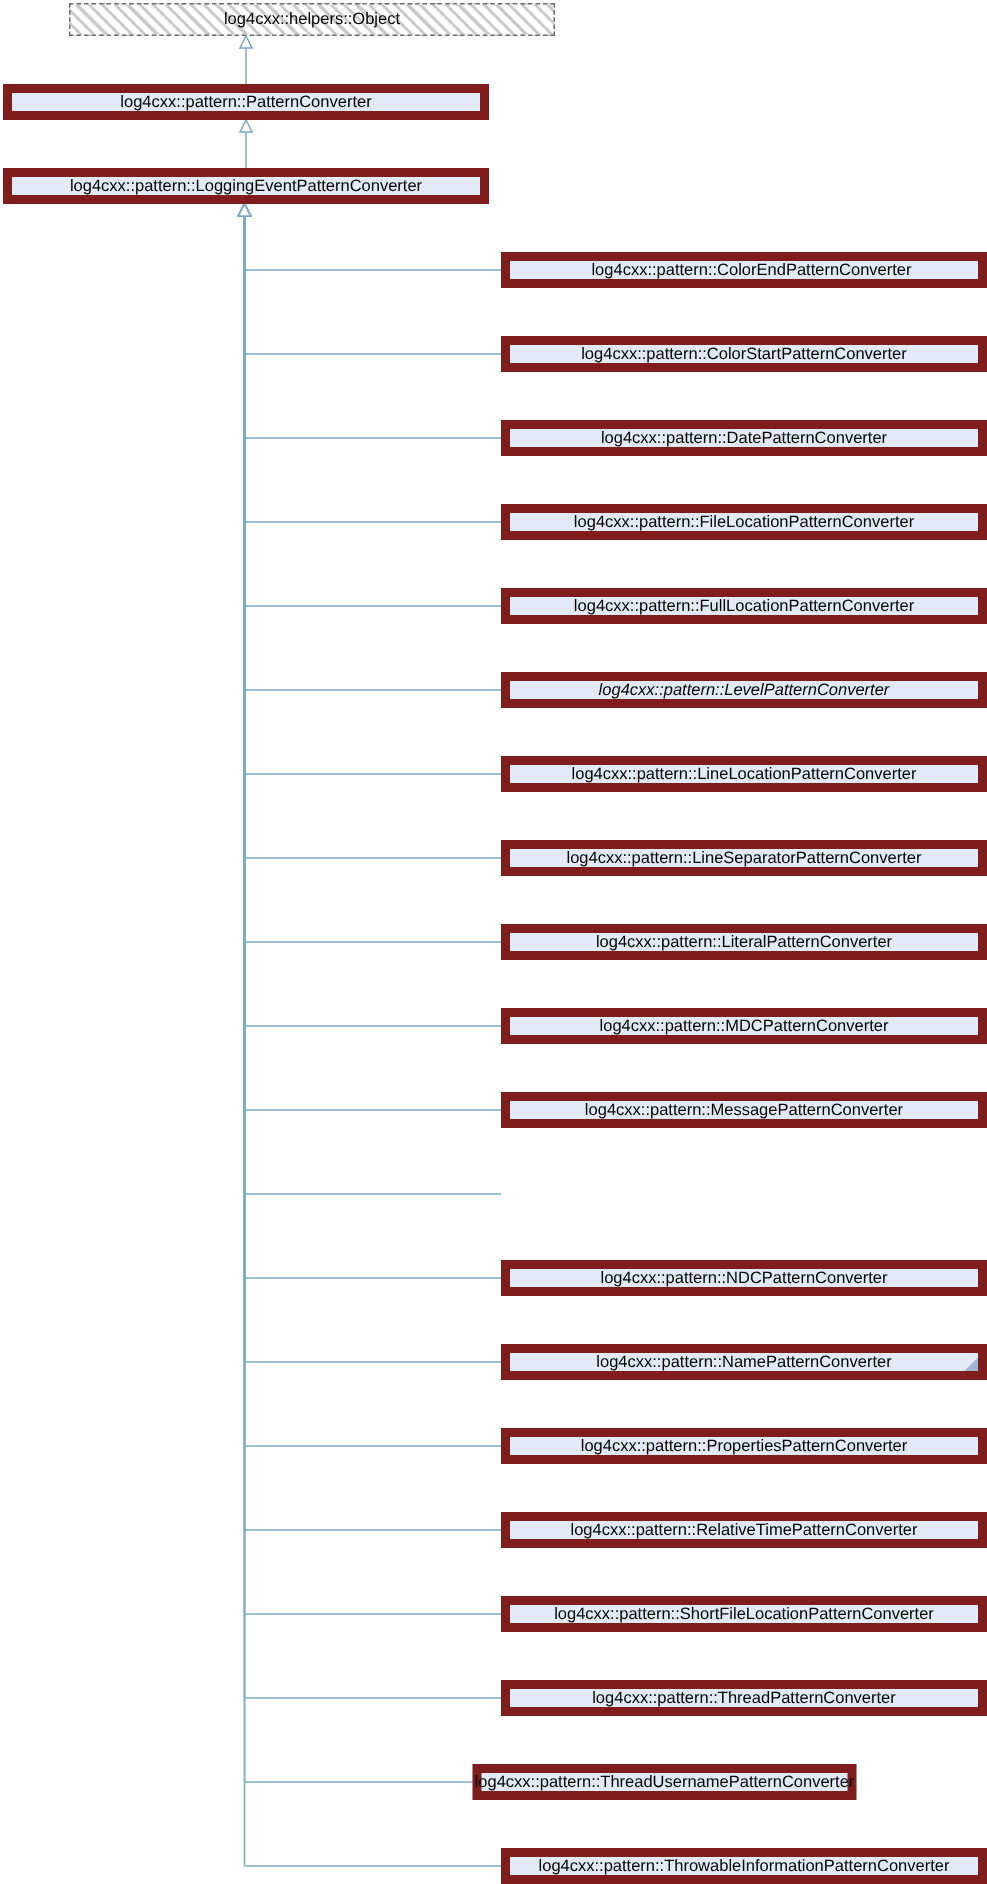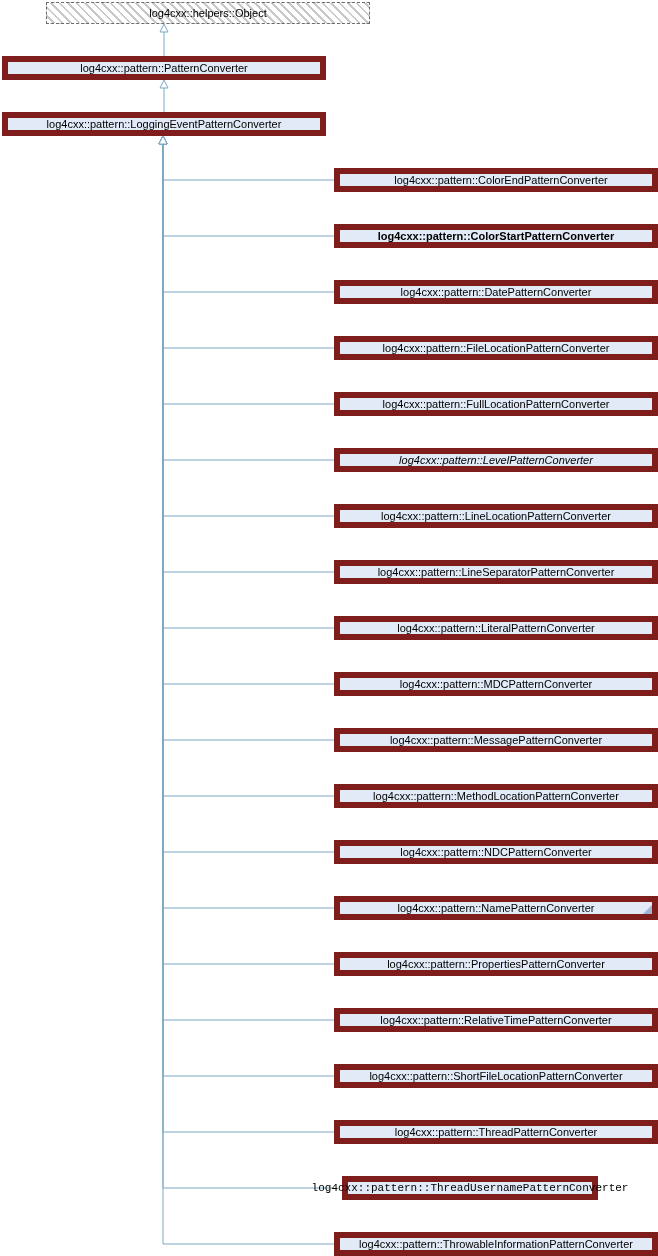--- a/index.html
+++ b/index.html
@@ -135,21 +135,21 @@
     </div>
     <div class="node" style="left: 2px; top: 56px; width: 324px; height: 24px;">
       <span>log4cxx::pattern::PatternConverter</span>
     </div>
     <div class="node" style="left: 2px; top: 112px; width: 324px; height: 24px;">
       <span>log4cxx::pattern::LoggingEventPatternConverter</span>
     </div>
     <div class="node" style="left: 334px; top: 168px; width: 324px; height: 24px; padding-left: 10px;">
       <span>log4cxx::pattern::ColorEndPatternConverter</span>
     </div>
-    <div class="node" style="left: 334px; top: 224px; width: 324px; height: 24px; font-weight: bold;">
+    <div class="node" style="left: 334px; top: 224px; width: 324px; height: 24px;">
       <span>log4cxx::pattern::ColorStartPatternConverter</span>
     </div>
     <div class="node" style="left: 334px; top: 280px; width: 324px; height: 24px;">
       <span>log4cxx::pattern::DatePatternConverter</span>
     </div>
     <div class="node" style="left: 334px; top: 336px; width: 324px; height: 24px;">
       <span>log4cxx::pattern::FileLocationPatternConverter</span>
     </div>
     <div class="node" style="left: 334px; top: 392px; width: 324px; height: 24px;">
       <span>log4cxx::pattern::FullLocationPatternConverter</span>
@@ -165,40 +165,37 @@
     </div>
     <div class="node" style="left: 334px; top: 616px; width: 324px; height: 24px;">
       <span>log4cxx::pattern::LiteralPatternConverter</span>
     </div>
     <div class="node" style="left: 334px; top: 672px; width: 324px; height: 24px;">
       <span>log4cxx::pattern::MDCPatternConverter</span>
     </div>
     <div class="node" style="left: 334px; top: 728px; width: 324px; height: 24px;">
       <span>log4cxx::pattern::MessagePatternConverter</span>
     </div>
-    <div class="node" style="left: 334px; top: 784px; width: 324px; height: 24px;">
-      <span>log4cxx::pattern::MethodLocationPatternConverter</span>
-    </div>
     <div class="node" style="left: 334px; top: 840px; width: 324px; height: 24px;">
       <span>log4cxx::pattern::NDCPatternConverter</span>
     </div>
     <div class="node folded" style="left: 334px; top: 896px; width: 324px; height: 24px;">
       <span>log4cxx::pattern::NamePatternConverter</span>
     </div>
     <div class="node" style="left: 334px; top: 952px; width: 324px; height: 24px;">
       <span>log4cxx::pattern::PropertiesPatternConverter</span>
     </div>
     <div class="node" style="left: 334px; top: 1008px; width: 324px; height: 24px;">
       <span>log4cxx::pattern::RelativeTimePatternConverter</span>
     </div>
     <div class="node" style="left: 334px; top: 1064px; width: 324px; height: 24px;">
       <span>log4cxx::pattern::ShortFileLocationPatternConverter</span>
     </div>
     <div class="node" style="left: 334px; top: 1120px; width: 324px; height: 24px;">
       <span>log4cxx::pattern::ThreadPatternConverter</span>
     </div>
-    <div class="node" style="left: 342px; top: 1176px; width: 256px; height: 24px; font-family: Liberation Mono, monospace;">
+    <div class="node" style="left: 315px; top: 1176px; width: 256px; height: 24px;">
       <span>log4cxx::pattern::ThreadUsernamePatternConverter</span>
     </div>
     <div class="node" style="left: 334px; top: 1232px; width: 324px; height: 24px;">
       <span>log4cxx::pattern::ThrowableInformationPatternConverter</span>
     </div>
   </div>
 
 </body></html>

